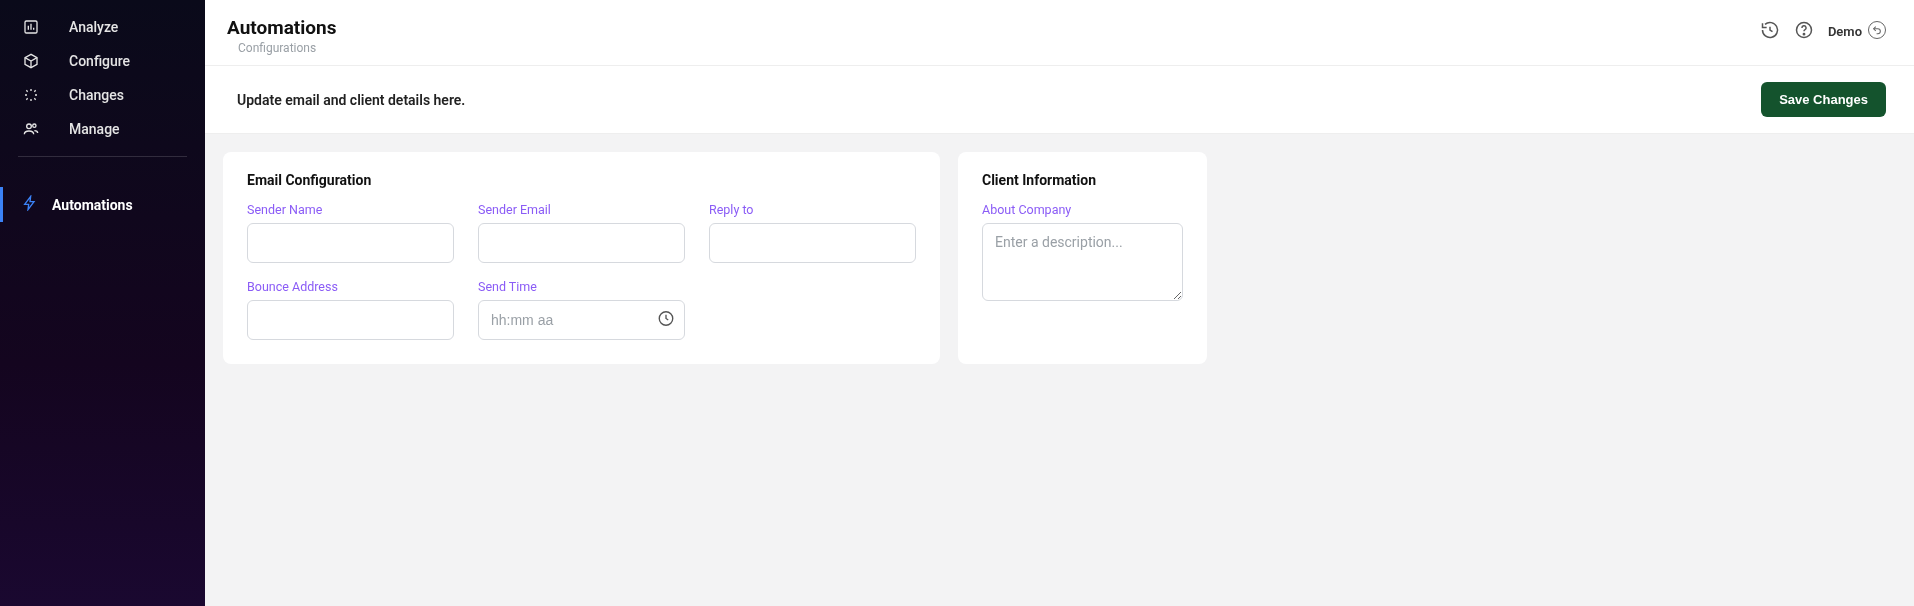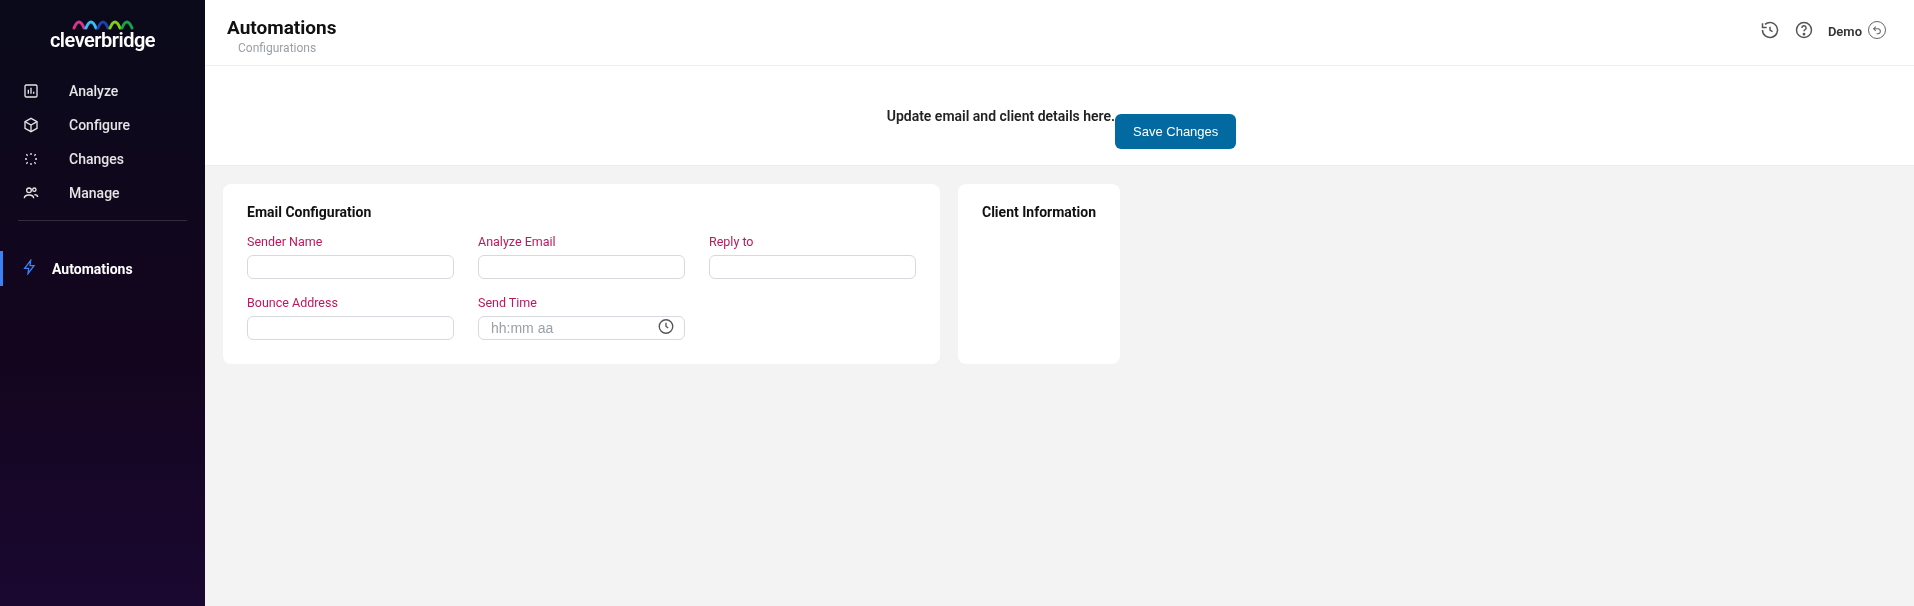--- a/index.html
+++ b/index.html
@@ -137,40 +137,39 @@
     border-radius: 50%;
     display: flex;
     align-items: center;
     justify-content: center;
     font-size: 10px;
     color: #666;
   }
   .action-bar {
     background: #fff;
     display: flex;
-    justify-content: center;
+    justify-content: space-between;
     align-items: center;
     padding: 16px 28px 16px 32px;
     border-bottom: 1px solid #eee;
   }
   .action-bar .hint {
     font-size: 14px;
     font-weight: 600;
     color: #222;
   }
   .save-btn {
-    background: #0369a1;
+    background: #14532d;
     color: #fff;
     border: none;
     border-radius: 6px;
     padding: 10px 18px;
     font-size: 13px;
-    font-weight: 400;
-    cursor: pointer;
-    margin-top: 32px;
+    font-weight: 700;
+    cursor: pointer;
   }
   .content {
     padding: 18px 18px 24px 18px;
     display: flex;
     flex-direction: row;
     gap: 18px;
   }
   .card {
     background: #fff;
     border-radius: 8px;
@@ -189,24 +188,24 @@
   }
   .field {
     flex: 1;
     display: flex;
     flex-direction: column;
     gap: 6px;
   }
   .field.placeholder { flex:1; }
   .field label {
     font-size: 12.5px;
-    color: #be185d;
+    color: #8b5cf6;
   }
   .field input, .input-like {
-    height: 24px;
+    height: 40px;
     border: 1px solid #d6d9de;
     border-radius: 6px;
     padding: 0 12px;
     font-size: 14px;
     color: #333;
     background: #fff;
   }
   .field input::placeholder, .textarea::placeholder { color: #9aa0a6; }
   .input-with-icon {
     position: relative;
@@ -235,32 +234,20 @@
     font-family: inherit;
     resize: vertical;
     color: #333;
   }
 </style>
 </head>
 <body>
 
 <div class="app">
   <aside class="sidebar">
-    <div class="logo-wrap">
-      <div class="logo-arcs">
-        <svg width="70" height="14" viewBox="0 0 70 14">
-          <path d="M6 12 Q11 0 16 12" stroke="#d9328f" stroke-width="3" fill="none" stroke-linecap="round"></path>
-          <path d="M18 12 Q23 0 28 12" stroke="#38bdf8" stroke-width="3" fill="none" stroke-linecap="round"></path>
-          <path d="M30 12 Q35 0 40 12" stroke="#1e40af" stroke-width="3" fill="none" stroke-linecap="round"></path>
-          <path d="M42 12 Q47 0 52 12" stroke="#84cc16" stroke-width="3" fill="none" stroke-linecap="round"></path>
-          <path d="M54 12 Q59 0 64 12" stroke="#16a34a" stroke-width="3" fill="none" stroke-linecap="round"></path>
-        </svg>
-      </div>
-      <div class="logo-text">cleverbridge</div>
-    </div>
 
     <ul class="nav">
       <li>
         <span class="nav-icon">
           <svg width="16" height="16" viewBox="0 0 24 24" fill="none" stroke="currentColor" stroke-width="2">
               <rect x="3" y="3" width="18" height="18" rx="2"></rect>
               <path d="M8 16V10M12 16V7M16 16v-3"></path>
             </svg>
         </span>
         <span>Analyze</span>
@@ -349,21 +336,21 @@
 
     <div class="content">
       <section class="card">
         <h2>Email Configuration</h2>
         <div class="row">
           <div class="field">
             <label>Sender Name</label>
             <input type="text" value="" style="">
           </div>
           <div class="field">
-            <label>Analyze Email</label>
+            <label>Sender Email</label>
             <input type="text" value="" style="">
           </div>
           <div class="field">
             <label>Reply to</label>
             <input type="text" value="" style="">
           </div>
         </div>
         <div class="row" style="margin-bottom:0;">
           <div class="field">
             <label>Bounce Address</label>
@@ -380,16 +367,20 @@
                   </svg>
               </span>
             </div>
           </div>
           <div class="field placeholder"></div>
         </div>
       </section>
 
       <section class="card">
         <h2>Client Information</h2>
+        <div class="field">
+          <label>About Company</label>
+          <textarea class="textarea" placeholder="Enter a description..." style=""></textarea>
+        </div>
       </section>
     </div>
   </main>
 </div>
 
 </body></html>

